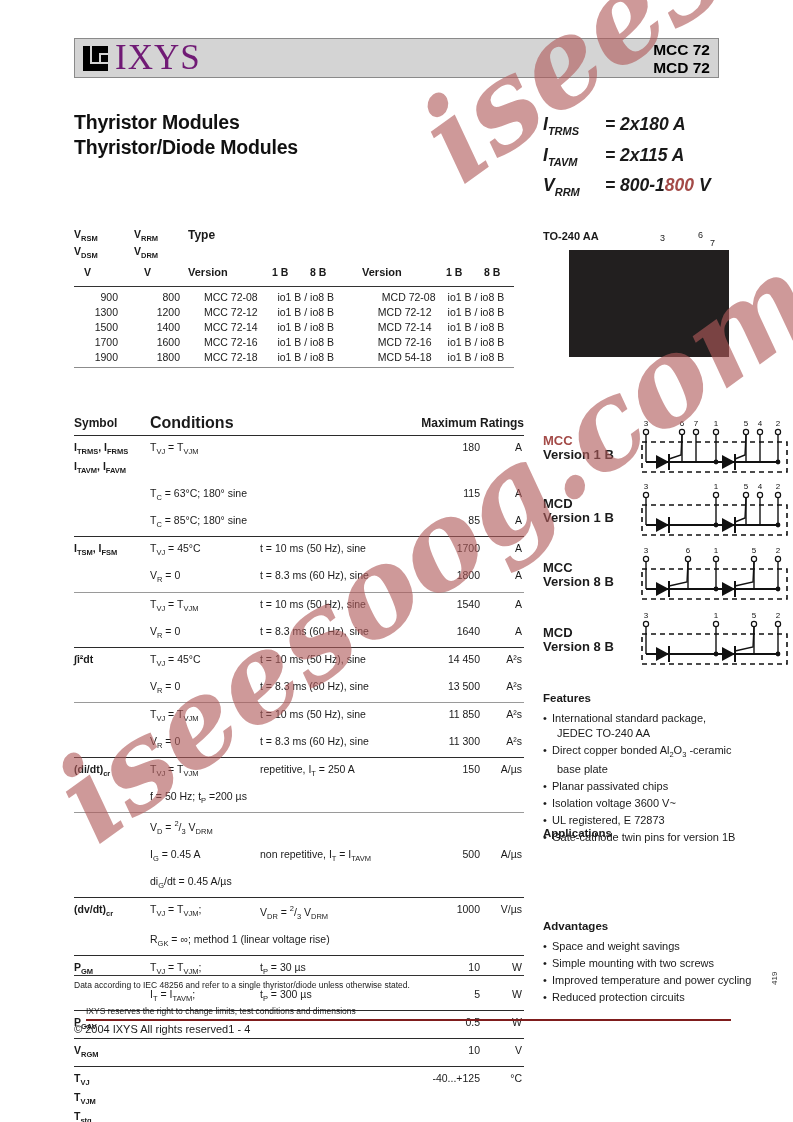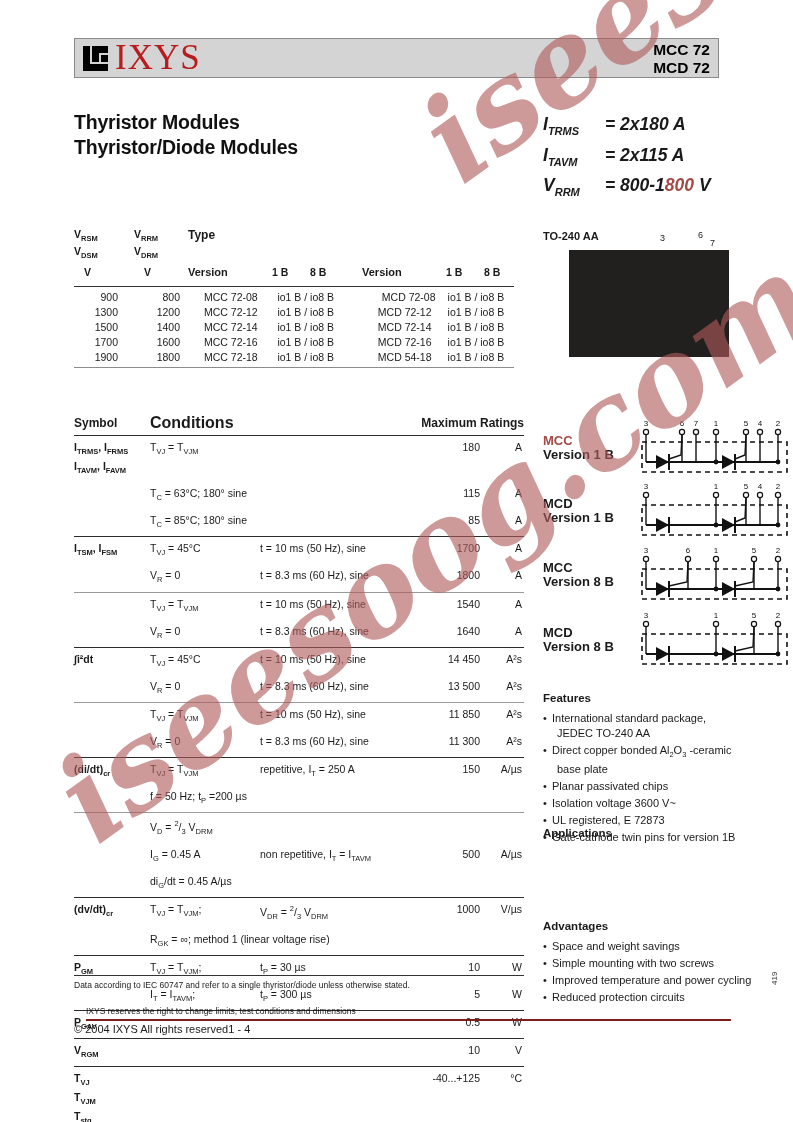--- a/index.html
+++ b/index.html
@@ -51,21 +51,21 @@
     position:absolute; left:74px; top:38px; width:645px; height:40px;
     background:#d4d4d4; border:1px solid #8a8a8a;
     z-index: 2;
   }
   #logo-mark {
     position:absolute; left:7px; top:6px; width:27px; height:27px;
   }
   #logo-text {
     position:absolute; left:40px; top:-1px;
     font-family:"Liberation Serif", serif;
-    font-size: 35px; letter-spacing: 1px; color:#b91c1c;
+    font-size: 35px; letter-spacing: 1px; color:#701a75;
   }
   #partno {
     position:absolute; right:8px; top:2px;
     text-align:right;
     font-size:15.5px; font-weight:bold; color:#000; line-height:18px;
   }
 
   
   #titles {
     position:absolute; left:74px; top:110px; z-index: 2;
@@ -468,21 +468,21 @@
             </td>
             <td class="cond-col sg nowrap"></td>
             <td class="cond2-col sg nowrap"></td>
             <td class="val-col sg">-40...+125</td>
             <td class="unit-col sg">°C</td>
           </tr>
         </tbody>
       </table>
   </div>
 
-  <div id="datanote">Data according to IEC 60747 and refer to a single thyristor/diode unless otherwise stated.</div>
+  <div id="datanote">Data according to IEC 48256 and refer to a single thyristor/diode unless otherwise stated.</div>
 
   <div id="to240label">TO-240 AA</div>
   <div id="pinnum-3">3</div>
   <div id="pinnum-6">6</div>
   <div id="pinnum-7">7</div>
   <div id="pkgimg"></div>
 
   <div id="circuits-host">
       <div class="circuit-block" style="left: 543px; top: 418px; width: 250px; height: 58px;">
         <div class="circuit-label">

